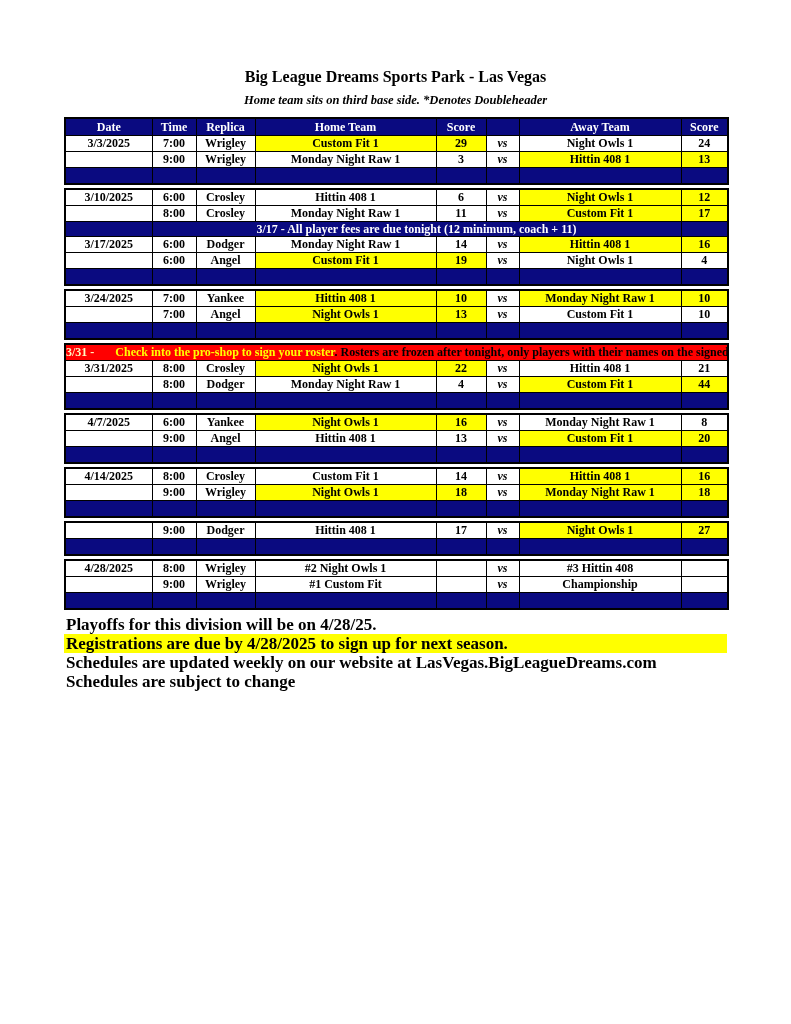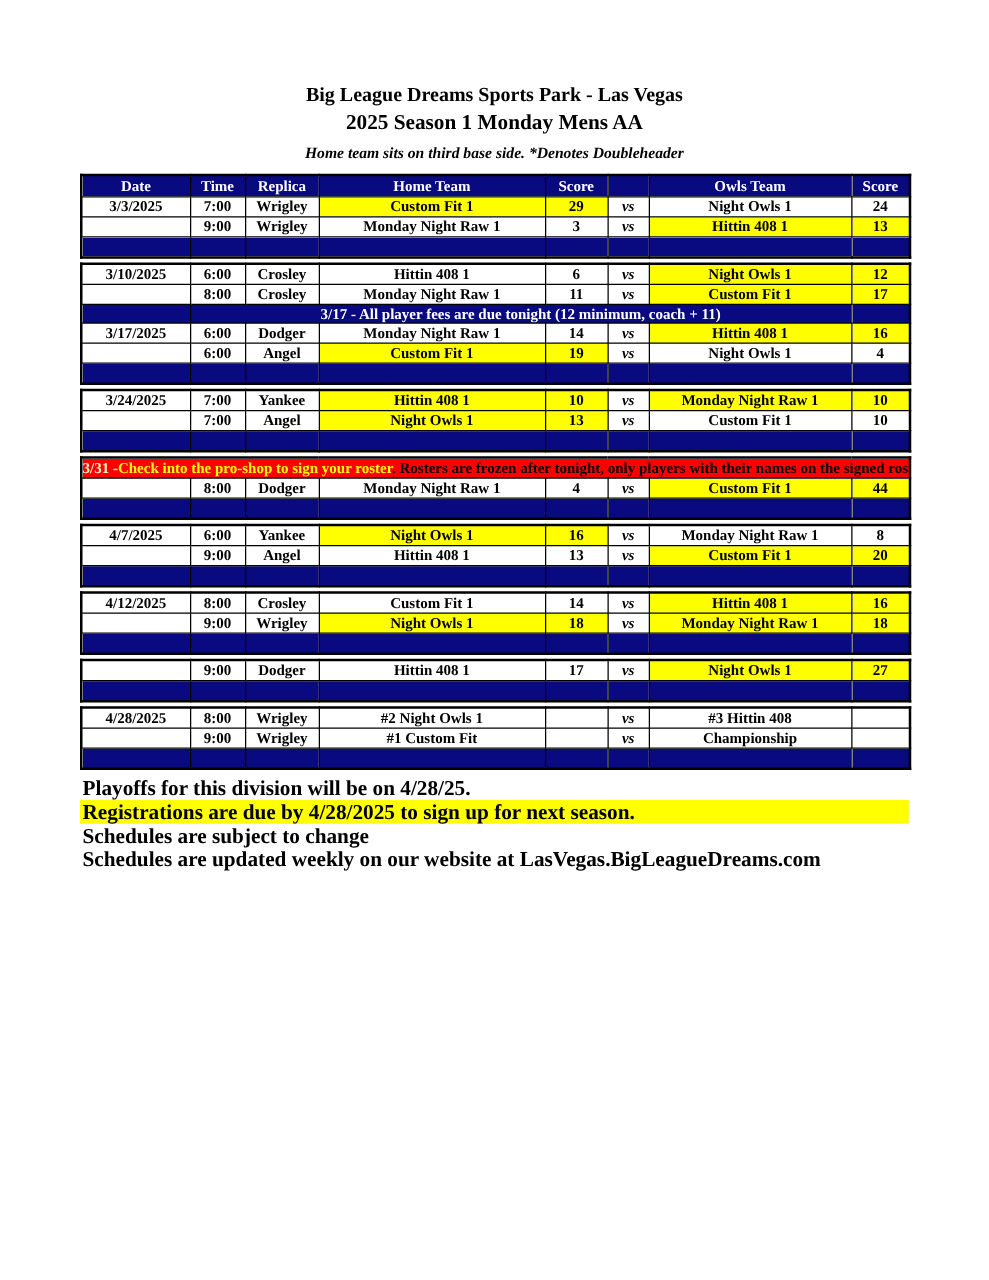--- a/index.html
+++ b/index.html
@@ -72,37 +72,36 @@
   td.banner-cell {
     background: #FF0000;
     color: #ffffff;
     white-space: normal;
     line-height: 15px;
     height: auto;
     padding: 2px 4px;
     font-size: 12px;
   }
   td.banner-cell .pre { color: #fef9c3; }
-  td.banner-cell .hl  { color: #FFFF00; }
+  td.banner-cell .hl  { color: #FFFF00; margin-left: 21px; }
   .footer { margin: 5px 0 0 64px; width: 663px; }
   .fline {
     font-size: 17px;
     font-weight: bold;
     line-height: 19px;
     color: #000000;
     padding-left: 2px;
   }
   .fline.hl { background: #FFFF00; }
 </style>
 </head>
 <body>
 
 <div class="page">
   <h1 class="title">Big League Dreams Sports Park - Las Vegas</h1>
-  <h2 class="subtitle">2025 Season 1 Monday Mens AA</h2>
   <div class="note">Home team sits on third base side.  *Denotes Doubleheader</div>
 
   <div class="sched-wrap" id="schedule">
       <table class="block">
         <colgroup>
           <col style="width: 87px;">
           <col style="width: 44px;">
           <col style="width: 59px;">
           <col style="width: 181px;">
           <col style="width: 50px;">
@@ -111,21 +110,21 @@
           <col style="width: 47px;">
         </colgroup>
         <tbody>
           <tr class="header-row">
             <td>Date</td>
             <td>Time</td>
             <td>Replica</td>
             <td>Home Team</td>
             <td>Score</td>
             <td></td>
-            <td>Owls Team</td>
+            <td>Away Team</td>
             <td>Score</td>
           </tr>
           <tr class="game-row">
             <td>3/3/2025</td>
             <td>7:00</td>
             <td>Wrigley</td>
             <td class="win">Custom Fit 1</td>
             <td class="win">29</td>
             <td class="vs-cell">vs</td>
             <td>Night Owls 1</td>
@@ -275,20 +274,30 @@
           <col style="width: 50px;">
           <col style="width: 33px;">
           <col style="width: 162px;">
           <col style="width: 47px;">
         </colgroup>
         <tbody>
           <tr class="banner-row">
             <td class="banner-cell" colspan="8"><span class="pre">3/31 -</span><span class="hl">Check into the pro-shop to sign your roster</span><span>. Rosters are frozen after tonight, only players with their names on the signed roster are eligible for playoffs. Please check carefully as changes will not be made for omissions.</span></td>
           </tr>
           <tr class="game-row">
+            <td>3/31/2025</td>
+            <td>8:00</td>
+            <td>Crosley</td>
+            <td class="win">Night Owls 1</td>
+            <td class="win">22</td>
+            <td class="vs-cell">vs</td>
+            <td>Hittin 408 1</td>
+            <td>21</td>
+          </tr>
+          <tr class="game-row">
             <td></td>
             <td>8:00</td>
             <td>Dodger</td>
             <td>Monday Night Raw 1</td>
             <td>4</td>
             <td class="vs-cell">vs</td>
             <td class="win">Custom Fit 1</td>
             <td class="win">44</td>
           </tr>
           <tr class="separator-row">
@@ -353,21 +362,21 @@
           <col style="width: 44px;">
           <col style="width: 59px;">
           <col style="width: 181px;">
           <col style="width: 50px;">
           <col style="width: 33px;">
           <col style="width: 162px;">
           <col style="width: 47px;">
         </colgroup>
         <tbody>
           <tr class="game-row">
-            <td>4/12/2025</td>
+            <td>4/14/2025</td>
             <td>8:00</td>
             <td>Crosley</td>
             <td>Custom Fit 1</td>
             <td>14</td>
             <td class="vs-cell">vs</td>
             <td class="win">Hittin 408 1</td>
             <td class="win">16</td>
           </tr>
           <tr class="game-row">
             <td></td>
@@ -467,16 +476,16 @@
             <td class="sep-cell"></td>
             <td class="sep-cell"></td>
           </tr>
         </tbody>
       </table>
     </div>
 
   <div class="footer" id="footer">
       <div class="fline">Playoffs for this division will be on 4/28/25.</div>
       <div class="fline hl">Registrations are due by 4/28/2025 to sign up for next season.</div>
+      <div class="fline">Schedules are updated weekly on our website at LasVegas.BigLeagueDreams.com</div>
       <div class="fline">Schedules are subject to change</div>
-      <div class="fline">Schedules are updated weekly on our website at LasVegas.BigLeagueDreams.com</div>
     </div>
 </div>
 
 </body></html>

